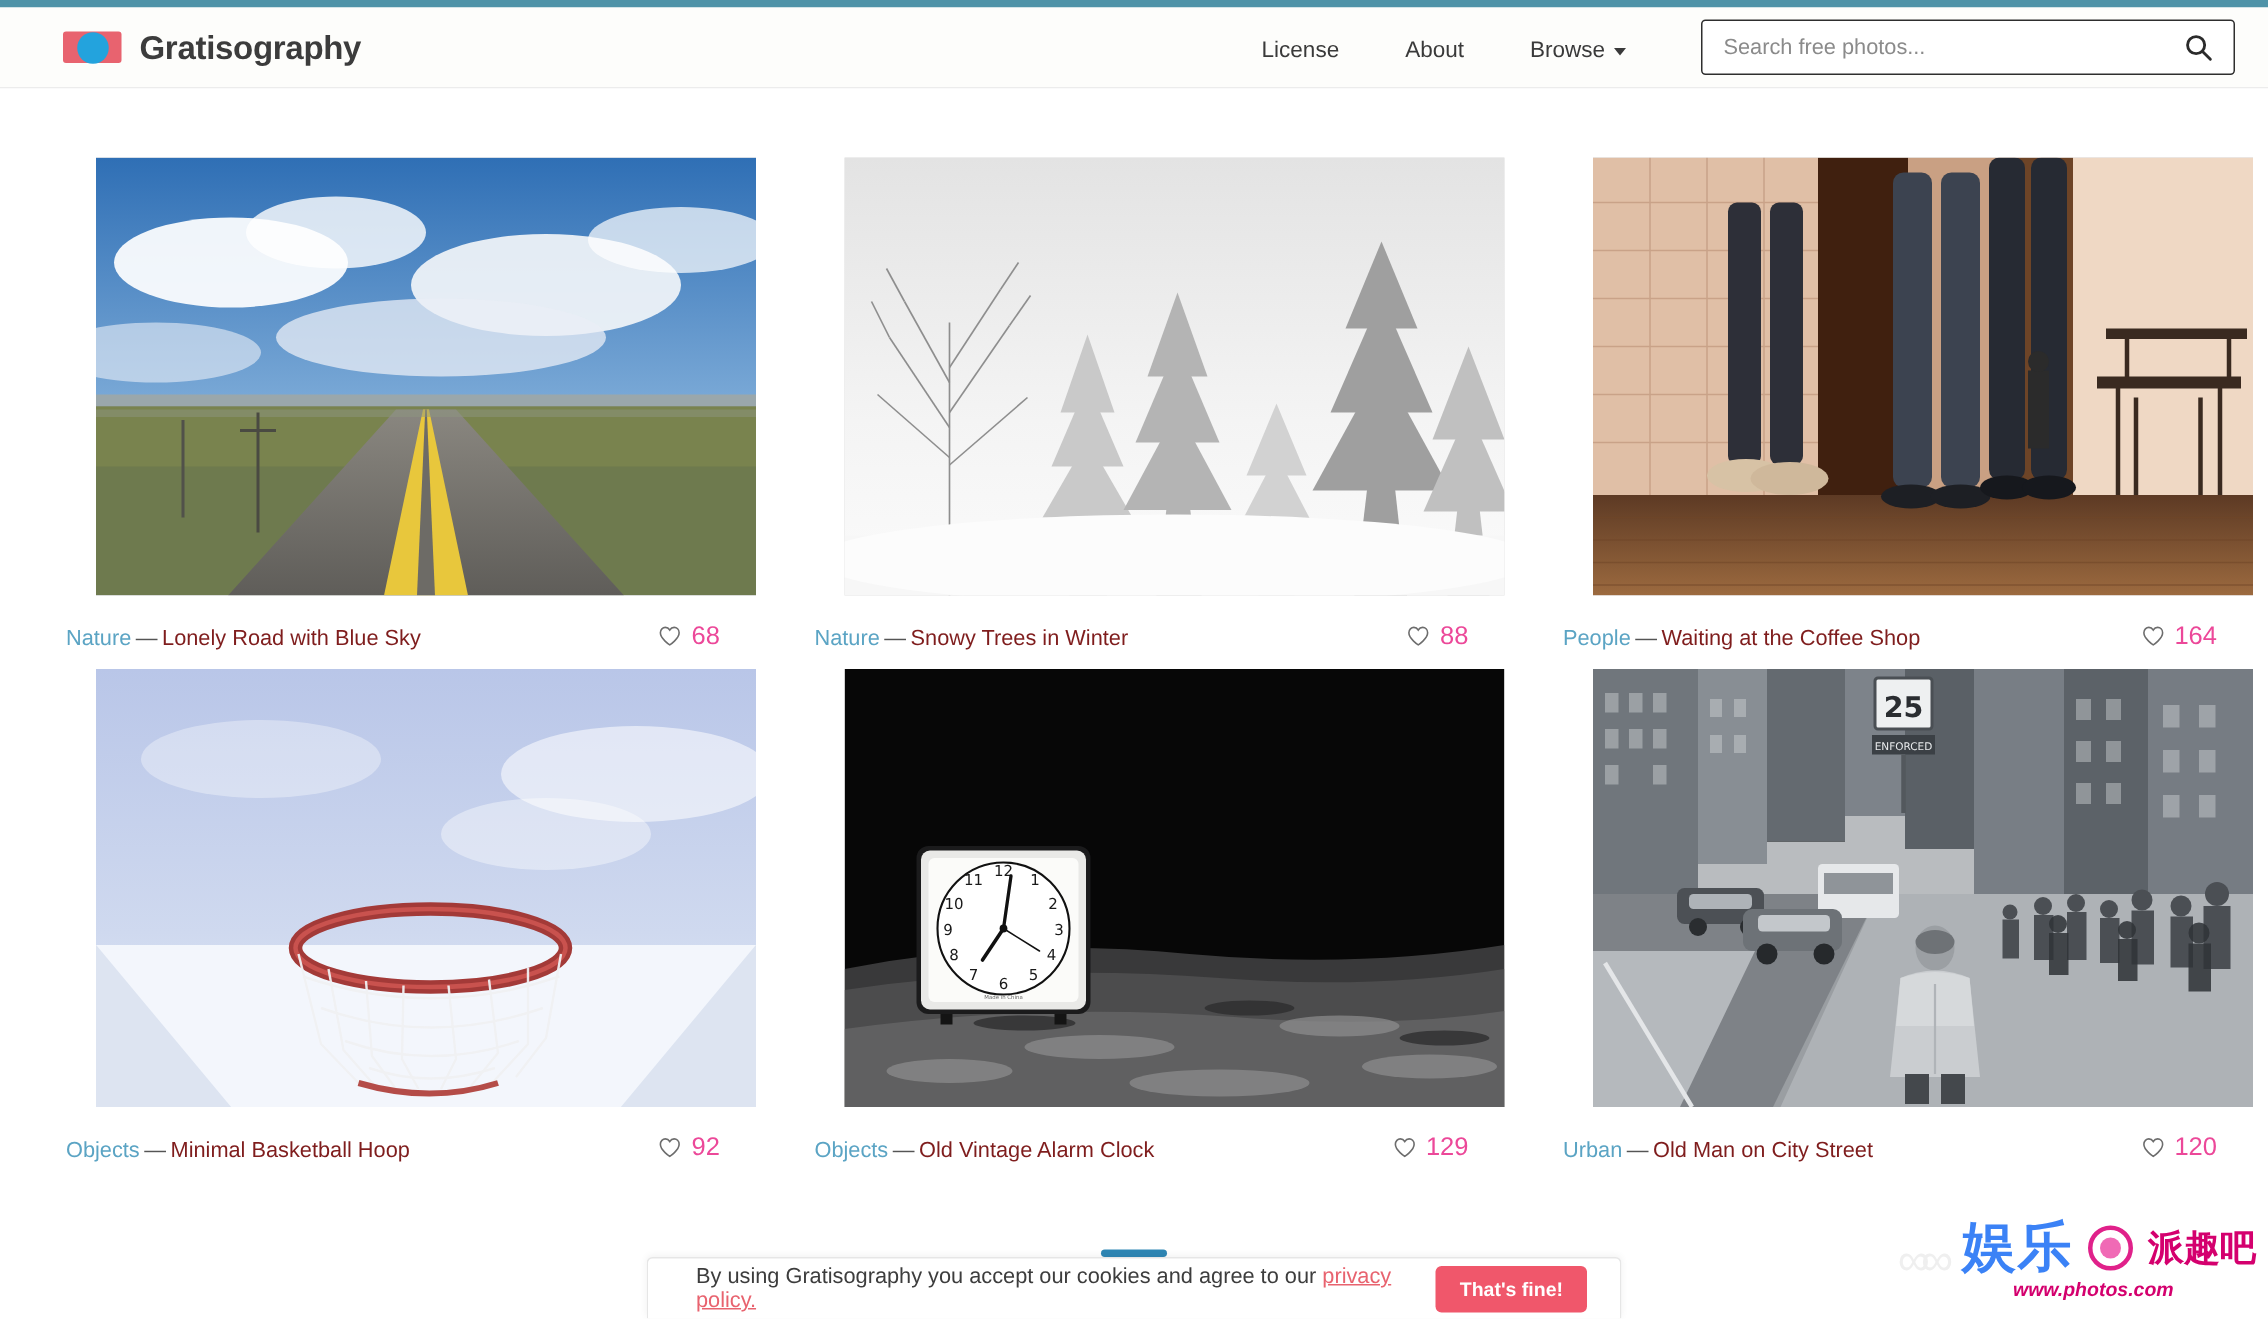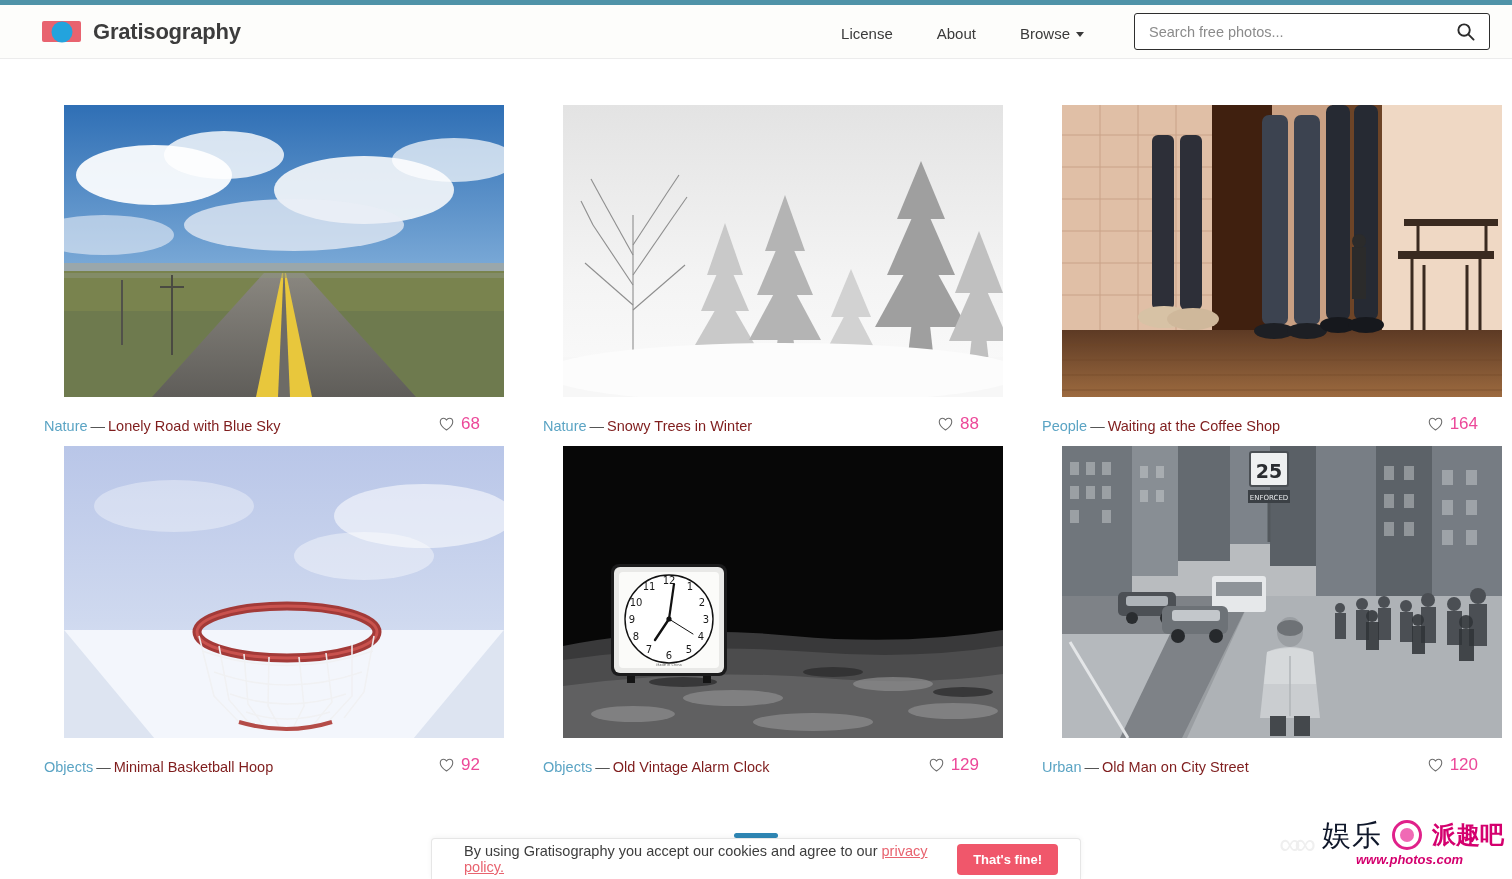--- a/index.html
+++ b/index.html
@@ -222,23 +222,23 @@
   }
   .wm-ghost {
     font-size: 30px;
     color: #efefef;
     letter-spacing: -6px;
     font-family: "Liberation Sans", sans-serif;
   }
   .wm-block { display: flex; flex-direction: column; align-items: flex-start; }
   .wm-row { display: flex; align-items: center; gap: 10px; }
   .wm-cn {
-    font-size: 29px;
-    font-weight: normal;
-    color: #0f172a;
+    font-size: 36px;
+    font-weight: bold;
+    color: #3b82f6;
     font-family: "DejaVu Sans", sans-serif;
     letter-spacing: 1px;
     line-height: 1;
   }
   .wm-ring {
     width: 30px; height: 30px;
     border-radius: 50%;
     border: 3px solid #e0218a;
     display: inline-block;
     position: relative;

